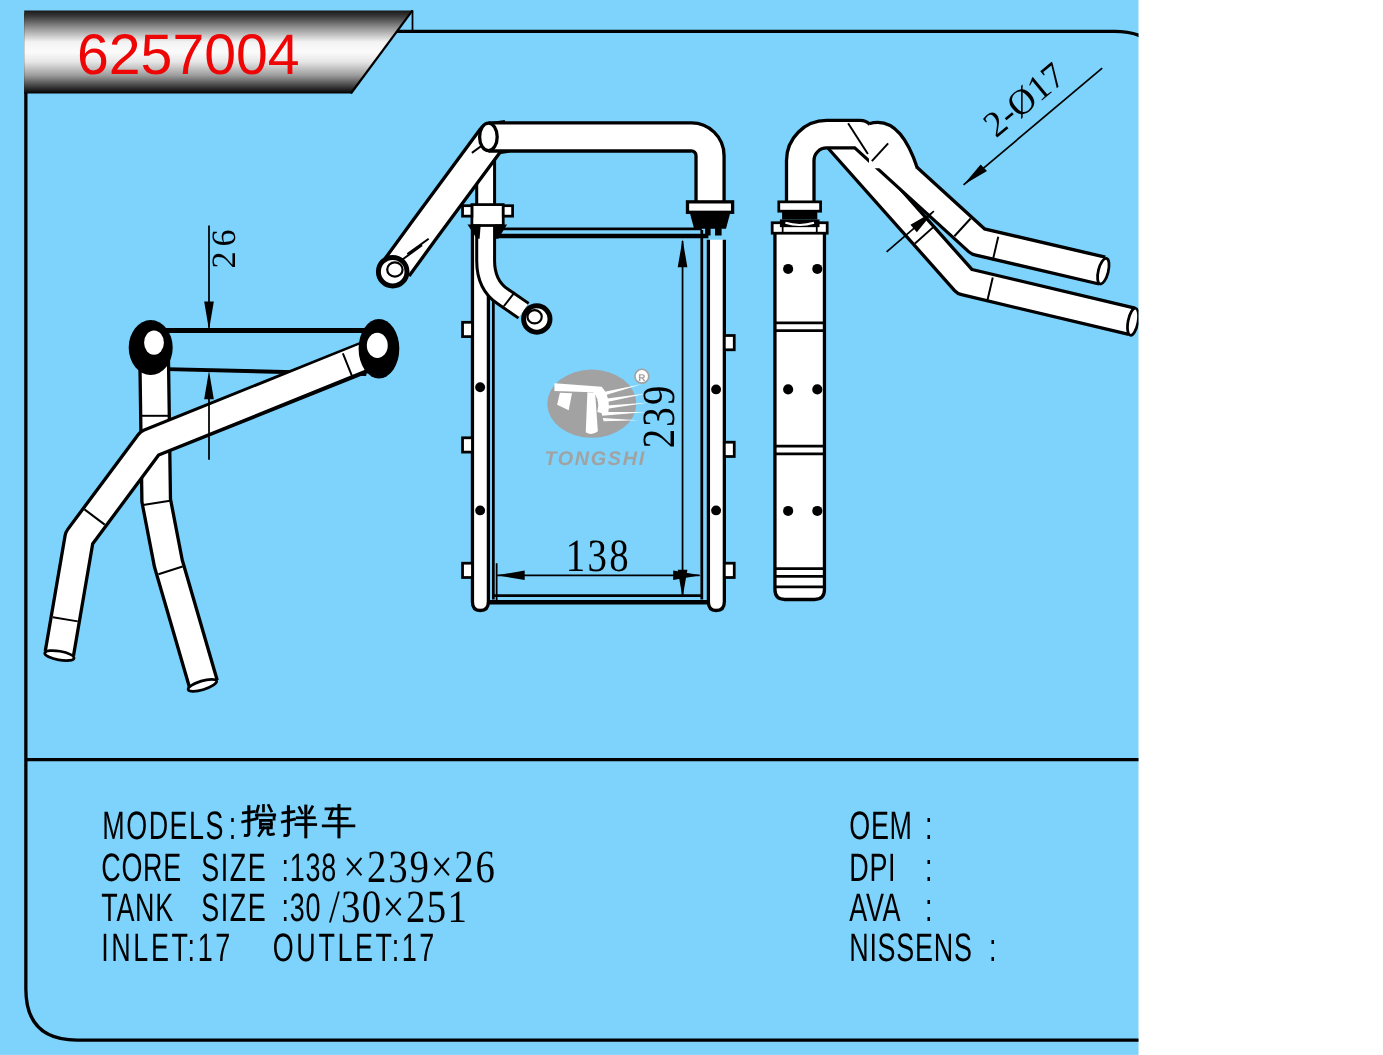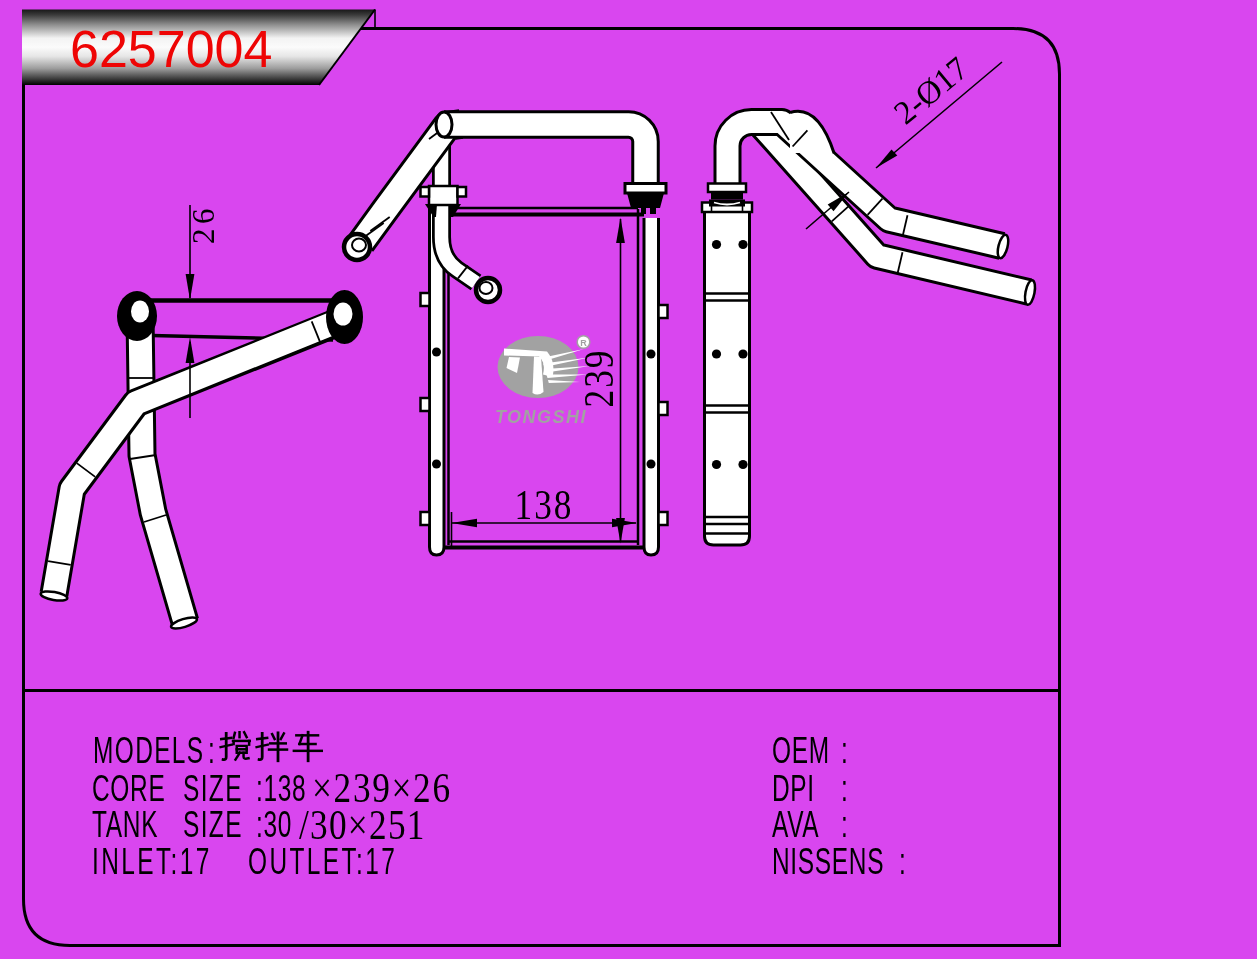--- a/index.html
+++ b/index.html
@@ -1,16 +1,16 @@
 <!DOCTYPE html>
 <html><head>
 <meta charset="utf-8">
 <style>
 html,body{margin:0;padding:0;background:#ffffff;}
-#page{position:relative;width:1257px;height:959px;background:#d946ef;overflow:hidden;}
+#page{position:relative;width:1035px;height:959px;background:#7dd3fc;overflow:hidden;}
 svg{position:absolute;left:0;top:0;}
 text{font-family:"Liberation Sans",sans-serif;}
 .ser{font-family:"Liberation Serif",serif;}
 </style>
 </head>
 <body>
 <div id="page">
 <svg width="1257" height="959" viewBox="0 0 1257 959">
 <defs>
 <linearGradient id="ban" x1="0" y1="0" x2="0" y2="1">

